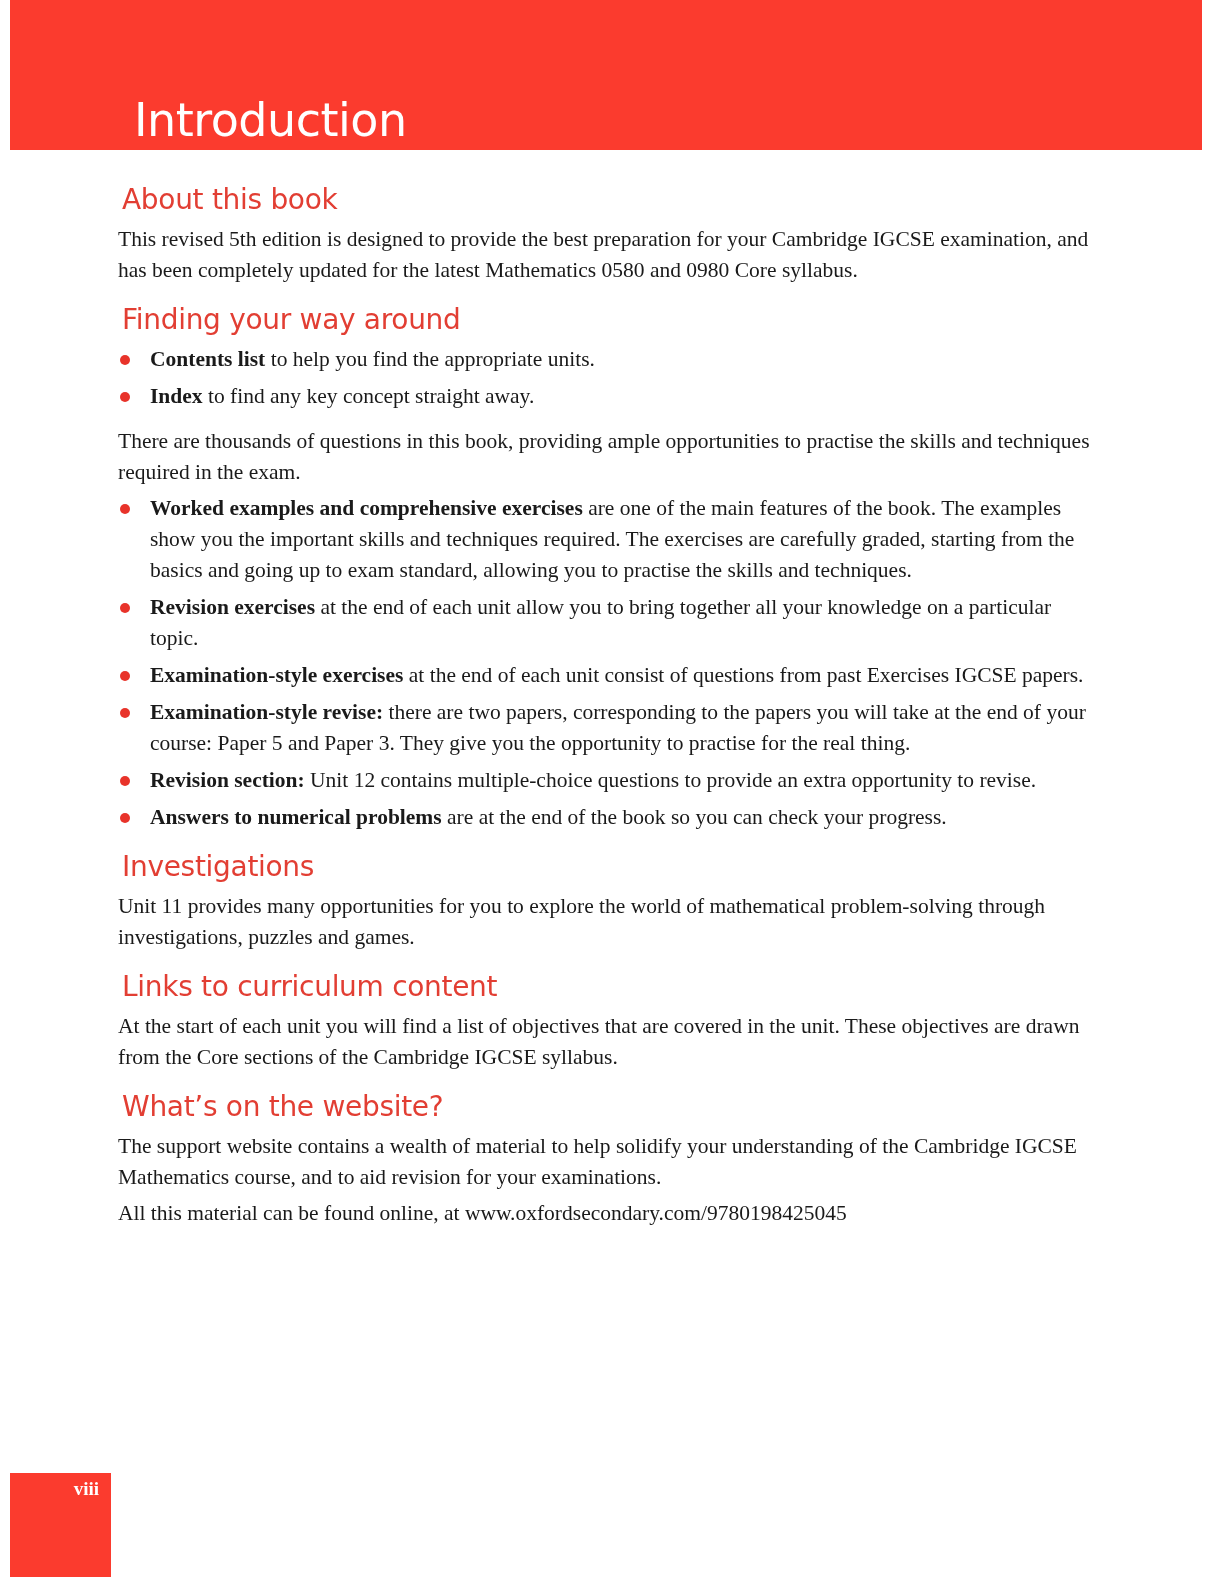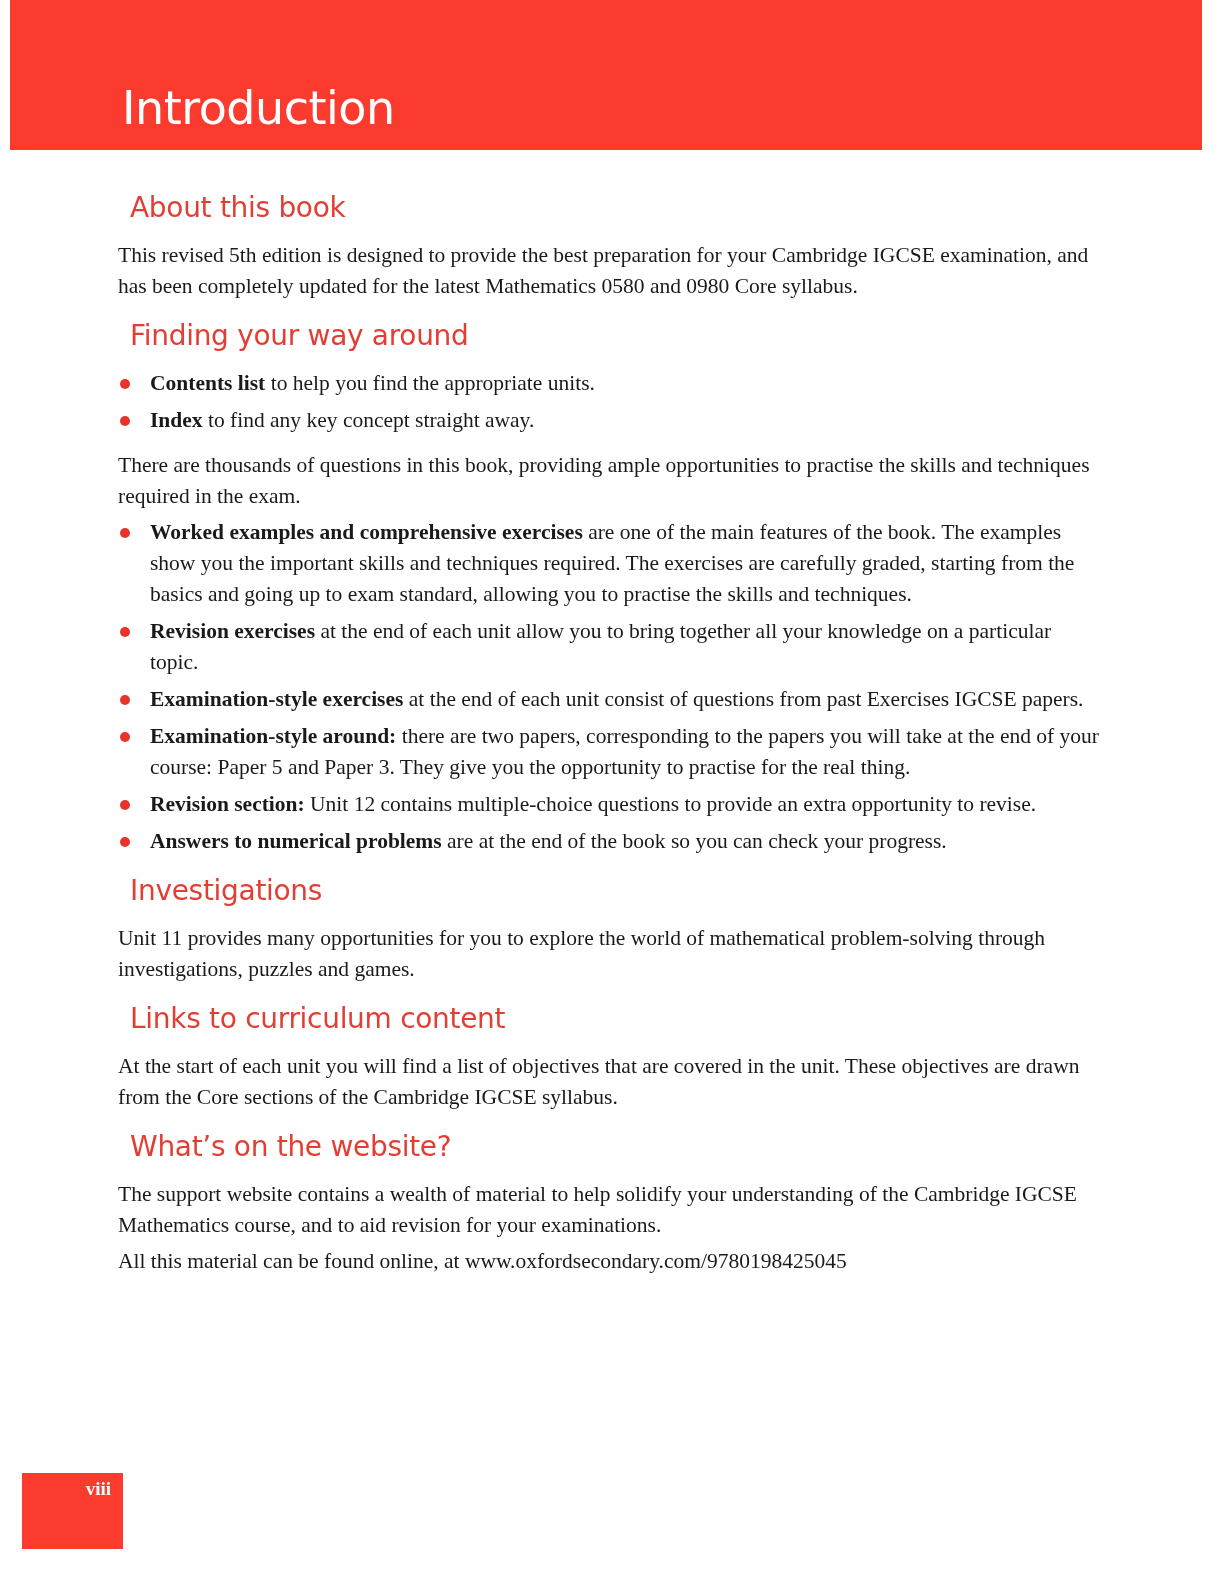--- a/index.html
+++ b/index.html
@@ -2,50 +2,49 @@
 <html><head>
 <meta charset="utf-8">
 <style>
   html, body { margin: 0; padding: 0; background: #ffffff; }
   body { width: 1224px; height: 1584px; position: relative; overflow: hidden; }
   .header-band {
     position: absolute; left: 10px; top: 0; width: 1192px; height: 150px;
     background: #fb3b2e;
   }
   .page-title {
-    position: absolute; left: 118px; top: 76px; margin: 4px;
+    position: absolute; left: 118px; top: 76px; margin: 16px;
     font-family: "DejaVu Sans", sans-serif; font-weight: normal;
     font-size: 46px; color: #ffffff; letter-spacing: -0.5px; line-height: 56px;
   }
   .content {
     position: absolute; left: 118px; top: 176px; width: 990px;
   }
   .section-heading {
-    margin: 12px; font-family: "DejaVu Sans", sans-serif; font-weight: normal;
+    margin: 4px; font-family: "DejaVu Sans", sans-serif; font-weight: normal;
     font-size: 28px; color: #e23e33; line-height: 40px; letter-spacing: -0.3px;
   }
   p {
     margin: 0 0 5px 0; font-family: "Liberation Serif", serif; font-size: 21.5px;
     line-height: 31px; color: #1a1a1a;
   }
   .section { margin-bottom: 14px; }
   ul { list-style: none; margin: 0; padding: 0; }
   li {
     position: relative; padding-left: 32px; margin: 0 6px 6px 0;
     font-family: "Liberation Serif", serif; font-size: 21.5px; line-height: 31px; color: #1a1a1a;
   }
   .bullet-icon {
     position: absolute; left: 2px; top: 11px; width: 10px; height: 10px;
     border-radius: 50%; background: #e8332a;
   }
   b { font-weight: bold; }
   .page-number-box {
-    position: absolute; left: 10px; top: 1473px; width: 101px; height: 76px;
+    position: absolute; left: 10px; top: 1473px; width: 101px; height: 104px;
     background: #fb3b2e;
-    margin-left: 12px;
   }
   .page-number {
     position: absolute; right: 12px; top: 5px;
     font-family: "Liberation Serif", serif; font-weight: bold; font-size: 19px; color: #ffffff;
   }
 </style>
 </head>
 <body>
 
 <div class="header-band">
@@ -66,21 +65,21 @@
       <li><span class="bullet-icon"></span><b>Index</b><span> to find any key concept straight away.</span></li>
     </ul>
   </div>
 
   <div class="section">
     <p>There are thousands of questions in this book, providing ample opportunities to practise the skills and techniques required in the exam.</p>
     <ul>
       <li><span class="bullet-icon"></span><b>Worked examples and comprehensive exercises</b><span> are one of the main features of the book. The examples show you the important skills and techniques required. The exercises are carefully graded, starting from the basics and going up to exam standard, allowing you to practise the skills and techniques.</span></li>
       <li><span class="bullet-icon"></span><b>Revision exercises</b><span> at the end of each unit allow you to bring together all your knowledge on a particular topic.</span></li>
       <li><span class="bullet-icon"></span><b>Examination-style exercises</b><span> at the end of each unit consist of questions from past Exercises IGCSE papers.</span></li>
-      <li><span class="bullet-icon"></span><b>Examination-style around:</b><span> there are two papers, corresponding to the papers you will take at the end of your course: Paper 5 and Paper 3. They give you the opportunity to practise for the real thing.</span></li>
+      <li><span class="bullet-icon"></span><b>Examination-style revise:</b><span> there are two papers, corresponding to the papers you will take at the end of your course: Paper 5 and Paper 3. They give you the opportunity to practise for the real thing.</span></li>
       <li><span class="bullet-icon"></span><b>Revision section:</b><span> Unit 12 contains multiple-choice questions to provide an extra opportunity to revise.</span></li>
       <li><span class="bullet-icon"></span><b>Answers to numerical problems</b><span> are at the end of the book so you can check your progress.</span></li>
     </ul>
   </div>
 
   <div class="section">
     <h2 class="section-heading">Investigations</h2>
     <p>Unit 11 provides many opportunities for you to explore the world of mathematical problem-solving through investigations, puzzles and games.</p>
   </div>
 

